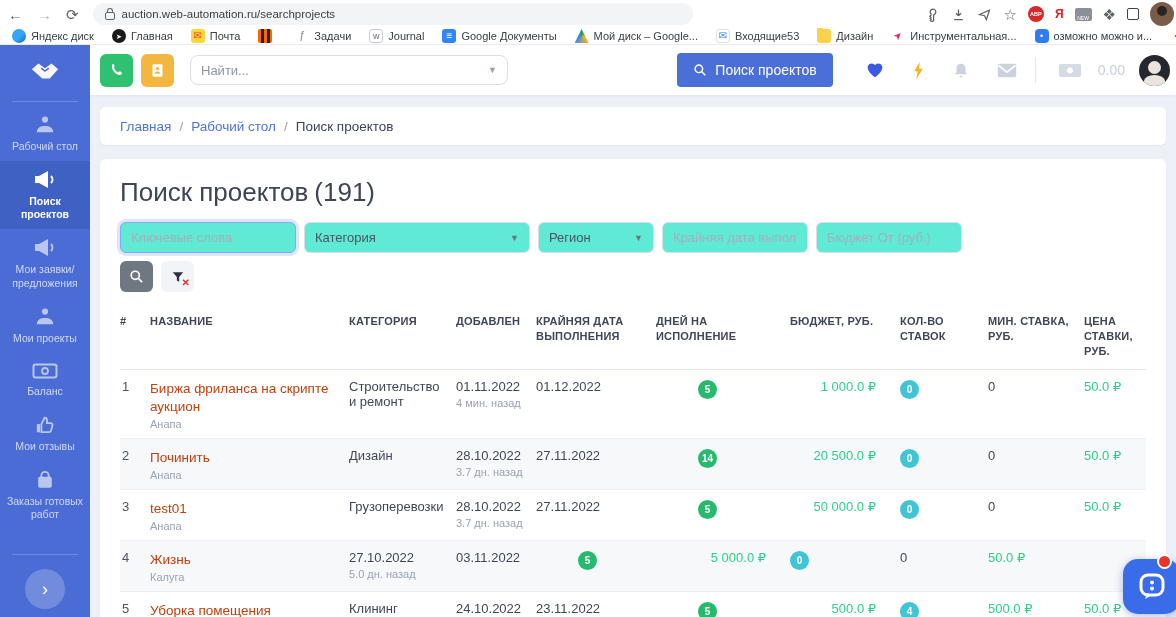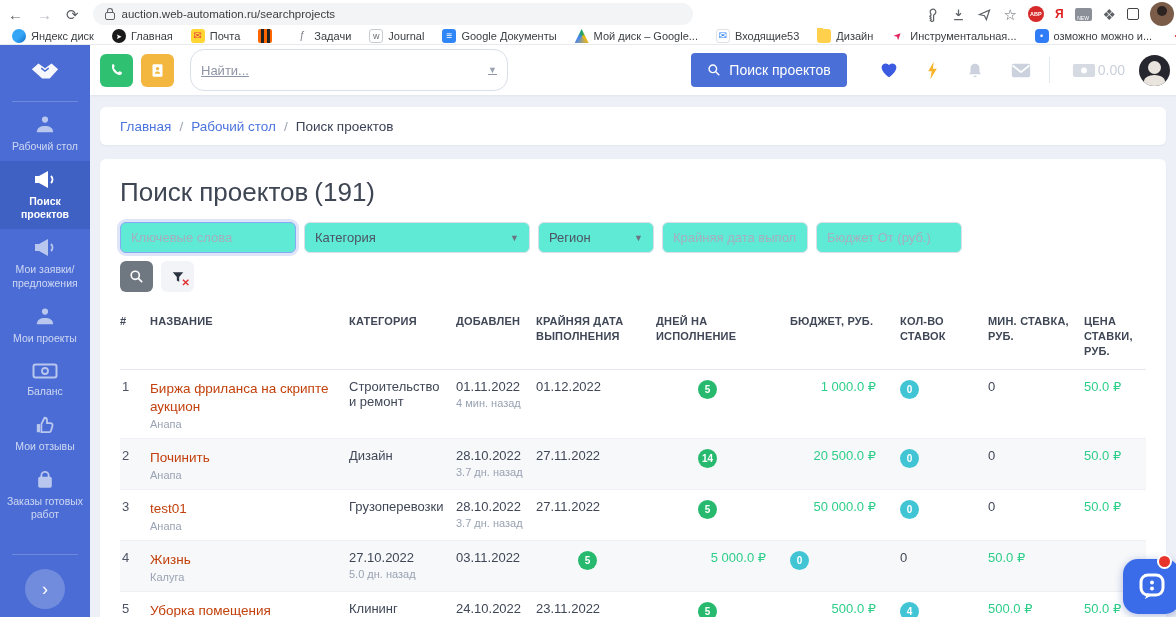--- a/index.html
+++ b/index.html
@@ -68,29 +68,29 @@
     justify-content:center; cursor:pointer; }
 
   
   .app-header { position:absolute; left:90px; right:0; top:45px; height:50px; background:#fff;
     display:flex; align-items:center; padding:0 14px 0 10px; gap:8px; z-index:10;
     box-shadow:0 1px 2px rgba(40,50,80,.06); }
   .hbtn { width:33px; height:33px; border-radius:6px; display:flex; align-items:center;
     justify-content:center; cursor:pointer; }
   .hbtn.phone { background:#2fc171; }
   .hbtn.contacts { background:#f3b73f; }
-  .quick-search { width:318px; height:42px; border:1px solid #d9dee8; border-radius:14px; margin-left:8px;
-    display:flex; align-items:center; padding:0 10px; color:#8d94a5; font-size:13px; cursor:text;text-decoration:underline; }
+  .quick-search { width:318px; height:30px; border:1px solid #d9dee8; border-radius:8px; margin-left:8px;
+    display:flex; align-items:center; padding:0 10px; color:#8d94a5; font-size:13px; cursor:text; }
   .quick-search .chev { margin-left:auto; color:#9aa1b0; font-size:9px; }
   .search-projects-btn { margin-left:auto; height:34px; background:#4a6fd6; border:none; border-radius:4px;
     color:#fff; font-size:14px; padding:0 16px; display:flex; align-items:center; gap:8px; cursor:pointer;
     font-family:inherit; }
   .hicons { display:flex; align-items:center; gap:27px; margin:0 10px 0 24px; }
   .hdr-div { width:1px; height:26px; background:#e3e7ef; }
-  .balance { display:flex; align-items:center; gap:2px; margin:0 6px 0 14px; color:#c9cfda;
+  .balance { display:flex; align-items:center; gap:16px; margin:0 6px 0 14px; color:#c9cfda;
     font-size:14px; cursor:pointer; }
   .user-avatar { width:31px; height:31px; border-radius:50%; background:#26262e; position:relative;
     overflow:hidden; margin-right:-8px; cursor:pointer; flex:0 0 auto; }
   .user-avatar::before { content:""; position:absolute; left:9px; top:6px; width:13px; height:13px;
     border-radius:50%; background:#e9e4dd; }
   .user-avatar::after { content:""; position:absolute; left:5px; top:20px; width:21px; height:12px;
     border-radius:50% 50% 0 0; background:#e9e4dd; }
 
   
   .content { position:absolute; left:90px; top:95px; right:0; bottom:0; background:#edf0f7;

